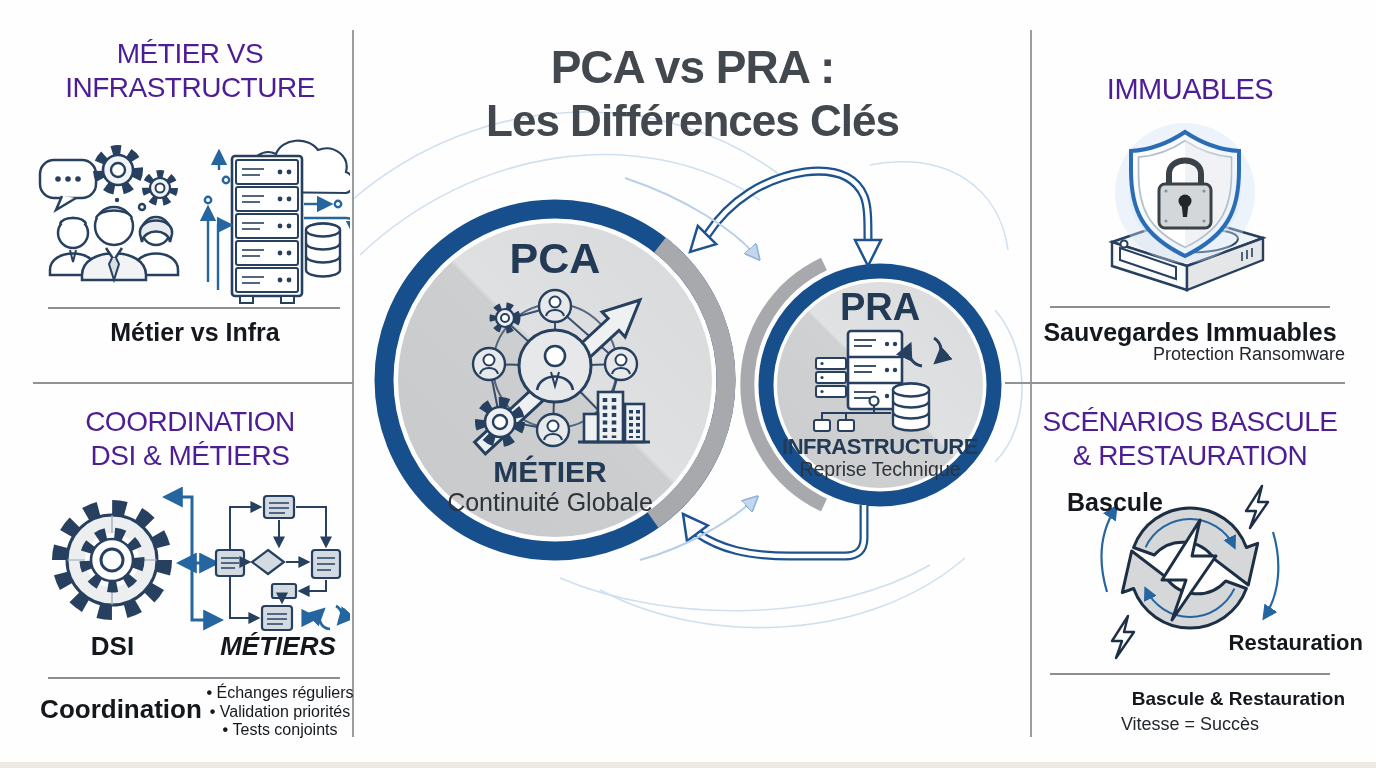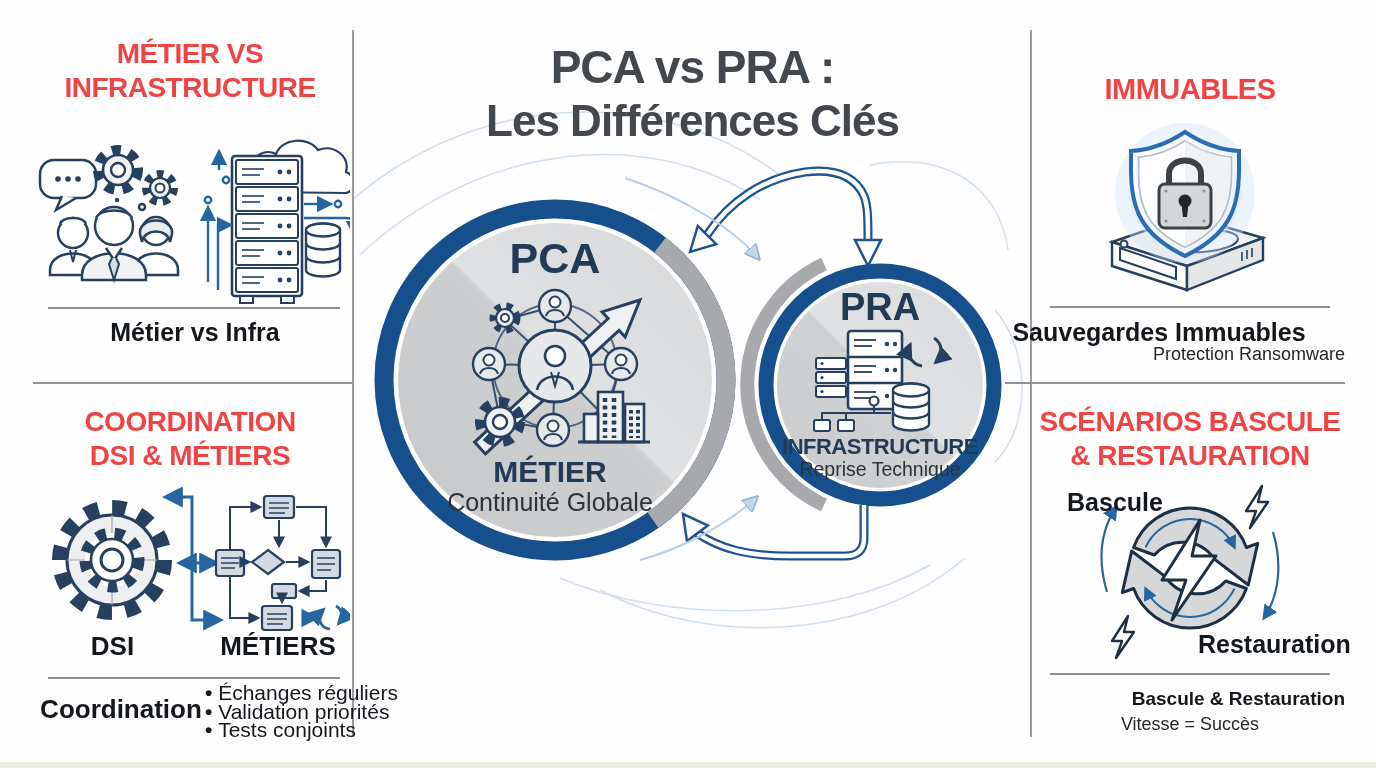--- a/index.html
+++ b/index.html
@@ -1,27 +1,27 @@
 <!DOCTYPE html>
 <html><head>
 <meta charset="utf-8">
 <style>
   html,body{margin:0;padding:0;background:#fff;}
   .canvas{position:relative;width:1376px;height:768px;background:#fefefe;overflow:hidden;
           font-family:"Liberation Sans",sans-serif;}
   .abs{position:absolute;}
   .ctr{text-align:center;}
-  .heading{color:#ef4444;font-weight:bold;letter-spacing:-.5px;line-height:1.12;}
+  .heading{color:#4c1d95;font-weight:normal;letter-spacing:-.5px;line-height:1.12;}
   .caption{color:#14181d;font-weight:bold;}
   .subcaption{color:#23272c;font-weight:normal;}
   .navy{color:#223a55;}
   .vline{width:2px;background:#9a9da1;}
   .hline{height:2px;background:#8f9296;}
   .subline{height:1.5px;background:#8b8e92;}
-  ul.bullets{list-style:none;margin:0;padding:0;color:#15191e;font-size:21px;line-height:17.5px;text-align:center;}
+  ul.bullets{list-style:none;margin:0;padding:0;color:#15191e;font-size:16px;line-height:17.5px;text-align:center;}
   ul.bullets li{margin:0 0 1px 0;white-space:nowrap;}
   ul.bullets li::before{content:"• ";font-weight:bold;}
   .bottom-strip{background:#edeae4;}
 </style>
 </head>
 <body>
 
 <div class="canvas">
 
   <svg class="abs" style="left:0;top:0;" width="1376" height="768" viewBox="0 0 1376 768">
@@ -373,21 +373,21 @@
 
       <g stroke="#2565a0" stroke-width="2.6">
         <path d="M 278,138 L 286,138" marker-end="url(#bl3)"></path>
         <path d="M 306,126 A 11 11 0 0 1 309,143" marker-end="url(#bl3)"></path>
         <path d="M 300,149 A 11 11 0 0 1 293,130" marker-end="url(#bl3)"></path>
       </g>
     </g>
   </svg>
 
   <div class="abs ctr caption" style="left:60px;top:631px;width:105px;font-size:26px;">DSI</div>
-  <div class="abs ctr caption" style="left:208px;top:631px;width:140px;font-size:26px;">MÉTIERS</div>
+  <div class="abs ctr caption" style="left:208px;top:631px;width:140px;font-size:26px;font-style:italic;">MÉTIERS</div>
   <div class="abs caption" style="left:36px;top:694px;width:170px;font-size:26px;text-align:center;">Coordination</div>
   <ul class="abs bullets" style="left:205px;top:684px;width:150px;">
     <li>Échanges réguliers</li>
     <li>Validation priorités</li>
     <li>Tests conjoints</li>
   </ul>
 
   <div class="abs ctr heading" style="left:1040px;top:73px;width:300px;font-size:29px;">IMMUABLES</div>
 
   <svg class="abs" style="left:1090px;top:118px;" width="200" height="185" viewBox="0 0 200 185">
@@ -422,21 +422,21 @@
       <rect x="69" y="66" width="52" height="44" rx="6" fill="#d4d7da" stroke="#3a4248" stroke-width="3"></rect>
       <circle cx="95" cy="83" r="6.5" fill="#22262a"></circle>
       <path d="M 91.5,86 L 98.5,86 L 97,99 L 93,99 Z" fill="#22262a"></path>
       <circle cx="76" cy="73" r="1.6" fill="#8a9097"></circle>
         <circle cx="114" cy="73" r="1.6" fill="#8a9097"></circle>
       <circle cx="76" cy="103" r="1.6" fill="#8a9097"></circle>
         <circle cx="114" cy="103" r="1.6" fill="#8a9097"></circle>
     </g>
   </svg>
 
-  <div class="abs ctr caption" style="left:1004px;top:318px;width:310px;font-size:25px;">Sauvegardes Immuables</div>
+  <div class="abs ctr caption" style="left:1035px;top:318px;width:310px;font-size:25px;">Sauvegardes Immuables</div>
   <div class="abs ctr subcaption" style="left:1035px;top:344px;width:310px;font-size:18px;text-align:right;">Protection Ransomware</div>
 
   <div class="abs ctr heading" style="left:1030px;top:406px;width:320px;font-size:28px;">SCÉNARIOS BASCULE</div>
   <div class="abs ctr heading" style="left:1030px;top:440px;width:320px;font-size:28px;">&amp; RESTAURATION</div>
 
   <svg class="abs" style="left:1080px;top:465px;" width="230" height="210" viewBox="1080 465 230 210">
     <defs>
       <marker id="bl4" viewBox="0 0 10 10" refX="8" refY="5" markerWidth="7" markerHeight="7" orient="auto-start-reverse">
         <path d="M0,0 L10,5 L0,10 Z" fill="#2565a0"></path>
       </marker>
@@ -459,17 +459,17 @@
     <g fill="#fff" stroke="#1d2f45" stroke-width="3" stroke-linejoin="round">
       <path d="M 1200,520 L 1162,580 L 1186,580 L 1172,620 L 1216,556 L 1192,556 Z"></path>
     </g>
     <g fill="#fff" stroke="#1d2f45" stroke-width="2.4" stroke-linejoin="round">
       <path d="M 1262,486 L 1246,511 L 1256,511 L 1250,528 L 1268,502 L 1258,502 Z"></path>
       <path d="M 1128,616 L 1112,641 L 1122,641 L 1116,658 L 1134,632 L 1124,632 Z"></path>
     </g>
   </svg>
 
   <div class="abs caption" style="left:1055px;top:488px;width:120px;font-size:25px;text-align:center;">Bascule</div>
-  <div class="abs caption" style="left:1198px;top:630px;width:165px;font-size:25px;text-align:left;">Restauration</div>
+  <div class="abs caption" style="left:1198px;top:630px;width:165px;font-size:22px;text-align:right;">Restauration</div>
   <div class="abs ctr caption" style="left:1035px;top:688px;width:310px;font-size:19px;text-align:right;">Bascule &amp; Restauration</div>
   <div class="abs ctr subcaption" style="left:1035px;top:714px;width:310px;font-size:18px;">Vitesse = Succès</div>
 
 </div>
 
 </body></html>

